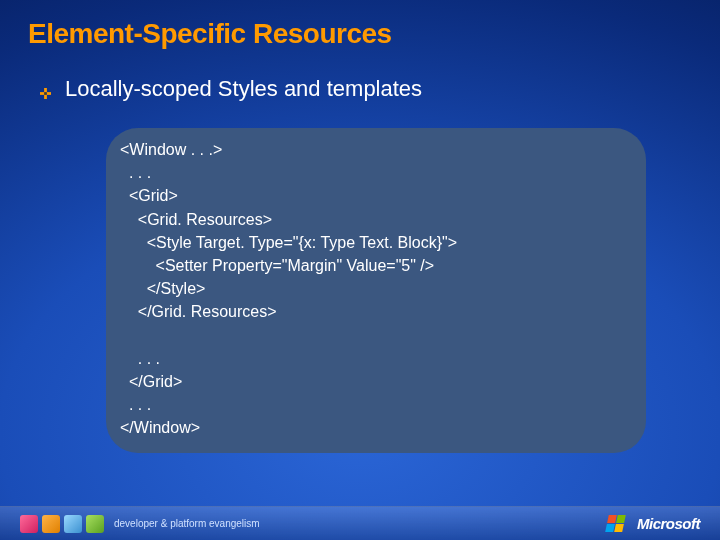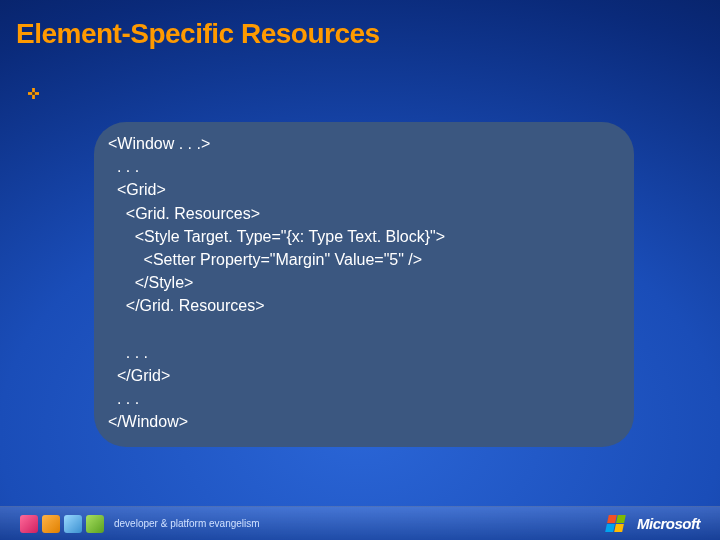--- a/index.html
+++ b/index.html
@@ -6,21 +6,21 @@
   html, body { width: 720px; height: 540px; overflow: hidden; }
   body {
     background: radial-gradient(ellipse 900px 600px at 50% 80%, #2a65d6 0%, #1a4db8 40%, #0a2a7a 75%, #041850 100%);
     font-family: Verdana, Tahoma, sans-serif;
     position: relative;
   }
   .slide {
     width: 720px;
     height: 540px;
     position: relative;
-    padding: 18px 28px 0 16px;
+    padding: 18px 28px 0 28px;
   }
   .title {
     font-size: 28px;
     font-weight: bold;
     color: #ff9a00;
     margin-bottom: 26px;
     letter-spacing: -0.5px;
   }
   .bullet-row {
     display: flex;
@@ -115,20 +115,21 @@
   <h1 class="title">Element-Specific Resources</h1>
 
   <div class="bullet-row">
     <span class="bullet-icon">
       <svg viewBox="0 0 12 12" width="11" height="11">
         <rect x="0" y="4.5" width="12" height="3" fill="#ff9a00"></rect>
         <rect x="4.5" y="0" width="3" height="12" fill="#ff9a00"></rect>
         <rect x="4.5" y="4.5" width="3" height="3" fill="#3a3a3a"></rect>
       </svg>
     </span>
+    <div class="bullet-text">Locally-scoped Styles and templates</div>
   </div>
 
   <div class="code-block"><span>&lt;Window . . .&gt;</span>
 <span>  . . .</span>
 <span>  &lt;Grid&gt;</span>
 <span>    &lt;Grid. Resources&gt;</span>
 <span>      &lt;Style Target. Type="{x: Type Text. Block}"&gt;</span>
 <span>        &lt;Setter Property="Margin" Value="5" /&gt;</span>
 <span>      &lt;/Style&gt;</span>
 <span>    &lt;/Grid. Resources&gt;</span>

